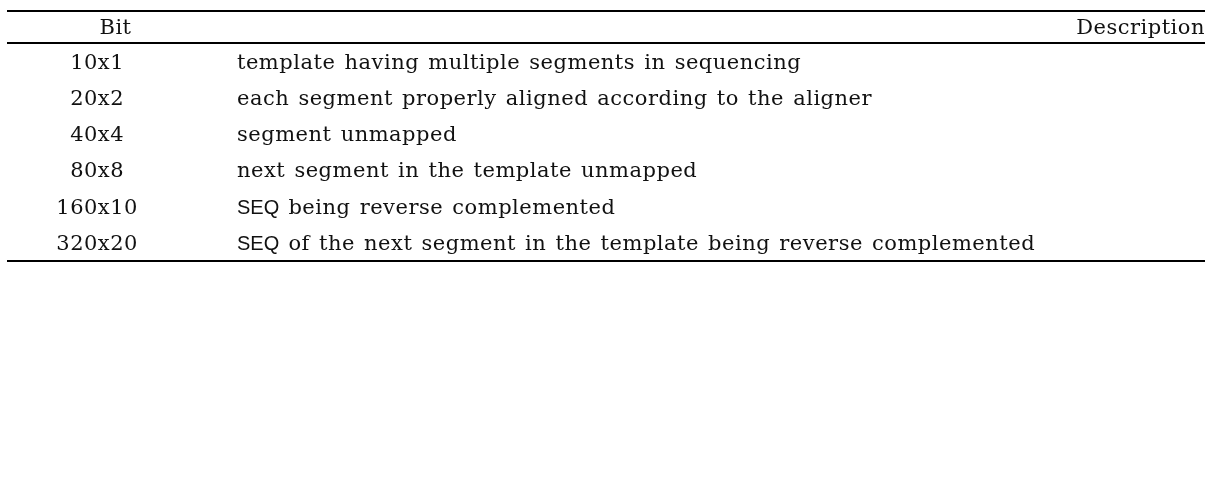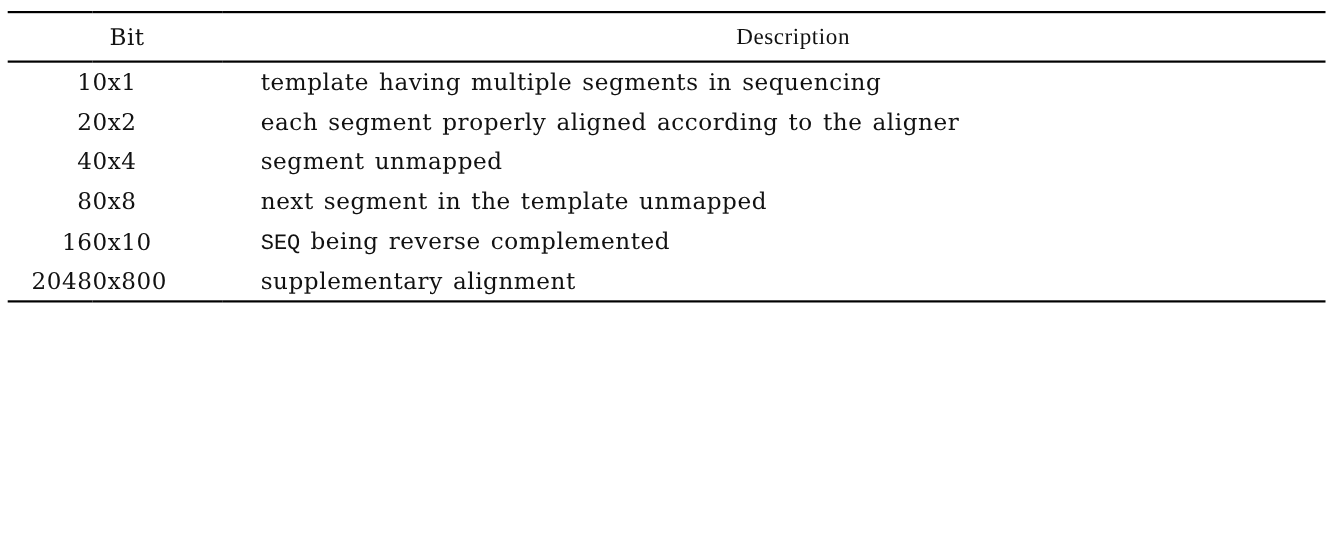--- a/index.html
+++ b/index.html
@@ -25,50 +25,49 @@
     table-layout: fixed;
     border-top: 2px solid #000000;
     border-bottom: 2px solid #000000;
     font-size: 21px;
     letter-spacing: 0.5px;
     word-spacing: 2px;
     color: #111111;
   }
   col.c-dec { width: 77px; }
   col.c-hex { width: 118px; }
-  thead tr { height: 45px; }
+  thead tr { height: 32px; }
   thead th {
     border-bottom: 2px solid #000000;
     font-weight: normal;
     vertical-align: middle;
     padding: 0;
   }
   th.bit-h {
     text-align: center;
     padding-left: 22px;
   }
   th.desc-h {
-    text-align: center;
+    text-align: right;
     padding-left: 35px;
-    font-family: Liberation Serif, serif;
   }
   tbody tr { height: 36.4px; }
   tbody td {
     padding: 0;
     vertical-align: middle;
     white-space: nowrap;
   }
   td.dec { text-align: right; }
   td.hex { text-align: left; }
   td.desc {
     text-align: left;
     padding-left: 35px;
   }
   .sf {
-    font-family: Liberation Mono, monospace;
+    font-family: Liberation Sans, sans-serif;
     font-size: 20px;
     letter-spacing: 0px;
   }
 </style>
 </head>
 <body>
 
 <div class="page">
   <table class="flag-table">
     <colgroup>
@@ -102,20 +101,20 @@
       <td class="dec">8</td>
       <td class="hex">0x8</td>
       <td class="desc">next segment in the template unmapped</td>
     </tr>
         <tr>
       <td class="dec">16</td>
       <td class="hex">0x10</td>
       <td class="desc"><span class="sf">SEQ</span> being reverse complemented</td>
     </tr>
         <tr>
-      <td class="dec">2048</td>
-      <td class="hex">0x800</td>
-      <td class="desc">supplementary alignment</td>
+      <td class="dec">32</td>
+      <td class="hex">0x20</td>
+      <td class="desc"><span class="sf">SEQ</span> of the next segment in the template being reverse complemented</td>
     </tr>
       </tbody>
   </table>
 
 </div>
 
 </body></html>

